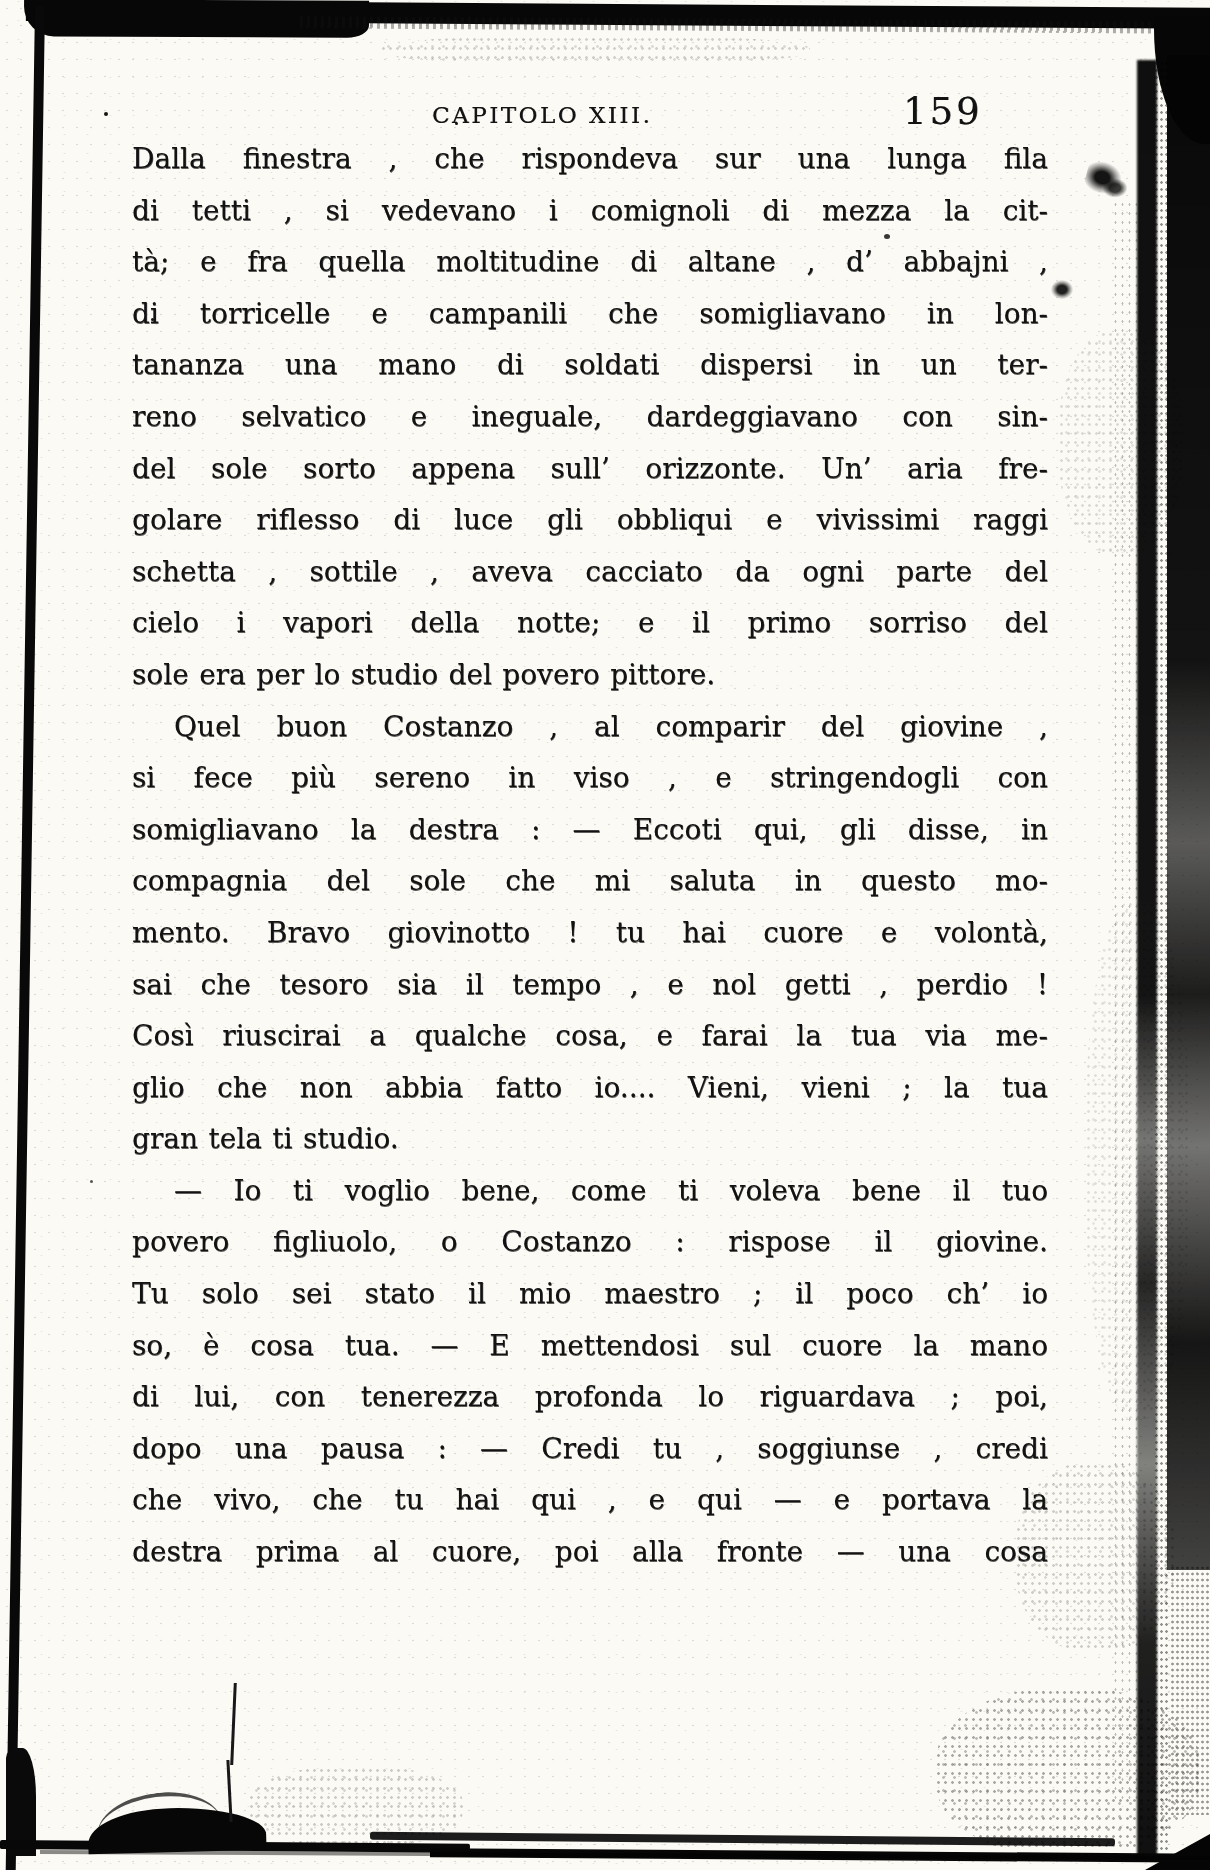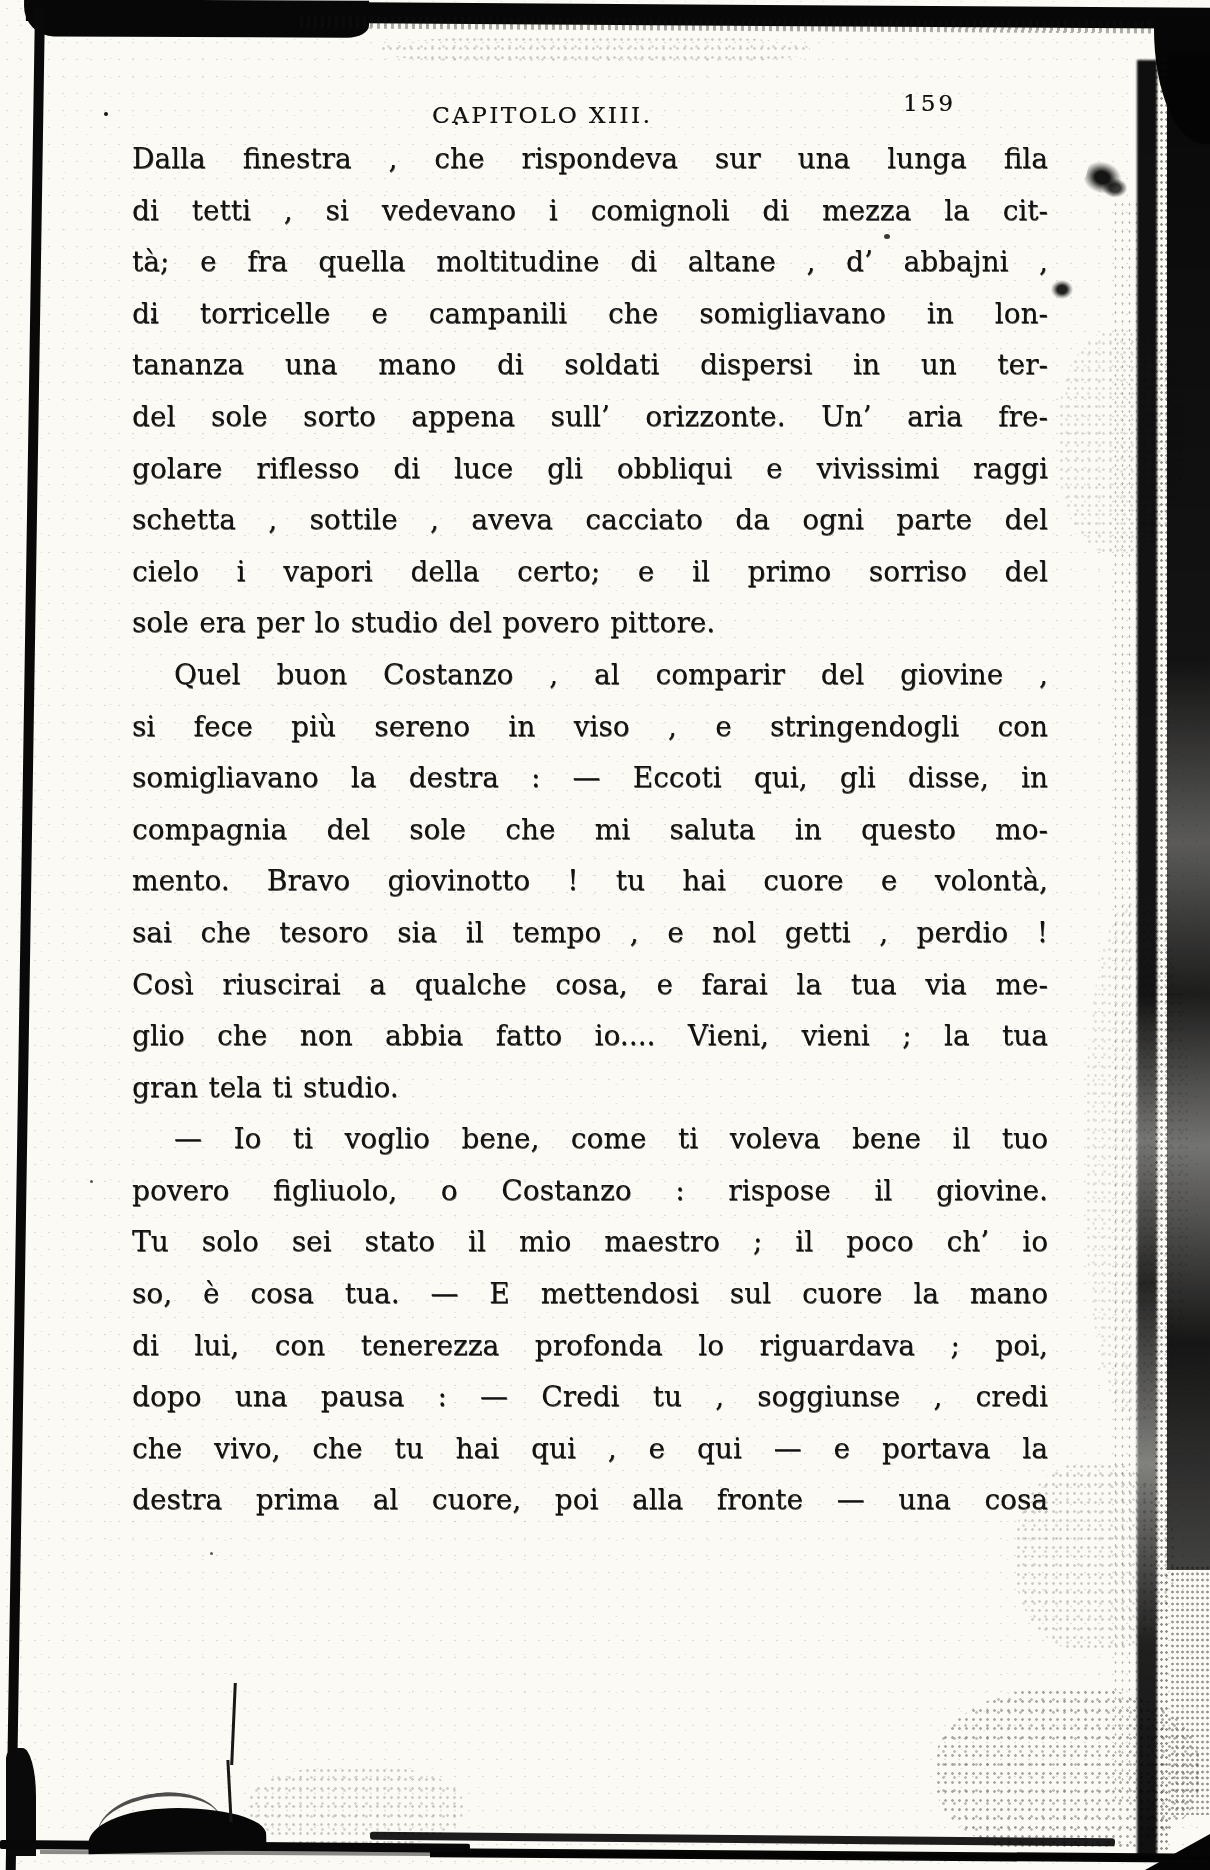--- a/index.html
+++ b/index.html
@@ -23,21 +23,21 @@
     position:absolute; top:96px; left:0; width:1210px; height:40px;
   }
   .chapter-head {
     position:absolute; left:432px; top:6px;
     font-size:23px; letter-spacing:2.5px;
     text-shadow:.4px .4px .5px rgba(10,10,10,.6);
     white-space:nowrap;
   }
   .page-num {
     position:absolute; left:903px; top:-6px;
-    font-size:23px; letter-spacing:3px;
+    font-size:37px; letter-spacing:3px;
     text-shadow:.4px .4px .6px rgba(10,10,10,.6);
   }
   .text-block {
     position:absolute; left:132px; top:133px; width:916px;
     font-size:28px; line-height:51.6px;
     text-shadow:.4px .5px .6px rgba(10,10,10,.65);
     word-spacing:1.5px;
   }
   .line { text-align:justify; text-align-last:justify; text-justify:inter-word; min-height:51.6px; white-space:normal; }
   .line.flush { text-align-last:left; }
@@ -146,24 +146,25 @@
     <span class="chapter-head">CAPITOLO XIII.</span>
     <span class="page-num">159</span>
   </div>
 
   <div class="text-block">
       <div class="line">Dalla finestra , che rispondeva sur una lunga fila</div>
       <div class="line">di tetti , si vedevano i comignoli di mezza la cit-</div>
       <div class="line">tà; e fra quella moltitudine di altane , d’ abbajni ,</div>
       <div class="line">di torricelle e campanili che somigliavano in lon-</div>
       <div class="line">tananza una mano di soldati dispersi in un ter-</div>
+      <div class="line">reno selvatico e ineguale, dardeggiavano con sin-</div>
       <div class="line">del sole sorto appena sull’ orizzonte. Un’ aria fre-</div>
       <div class="line">golare riflesso di luce gli obbliqui e vivissimi raggi</div>
       <div class="line">schetta , sottile , aveva cacciato da ogni parte del</div>
-      <div class="line">cielo i vapori della certo; e il primo sorriso del</div>
+      <div class="line">cielo i vapori della notte; e il primo sorriso del</div>
       <div class="line flush">sole era per lo studio del povero pittore.</div>
       <div class="line indent">Quel buon Costanzo , al comparir del giovine ,</div>
       <div class="line">si fece più sereno in viso , e stringendogli con</div>
       <div class="line">somigliavano la destra : — Eccoti qui, gli disse, in</div>
       <div class="line">compagnia del sole che mi saluta in questo mo-</div>
       <div class="line">mento. Bravo giovinotto ! tu hai cuore e volontà,</div>
       <div class="line">sai che tesoro sia il tempo , e nol getti , perdio !</div>
       <div class="line">Così riuscirai a qualche cosa, e farai la tua via me-</div>
       <div class="line">glio che non abbia fatto io.... Vieni, vieni ; la tua</div>
       <div class="line flush">gran tela ti studio.</div>

